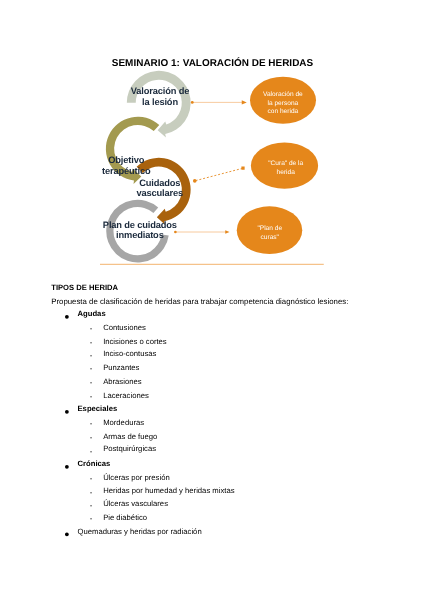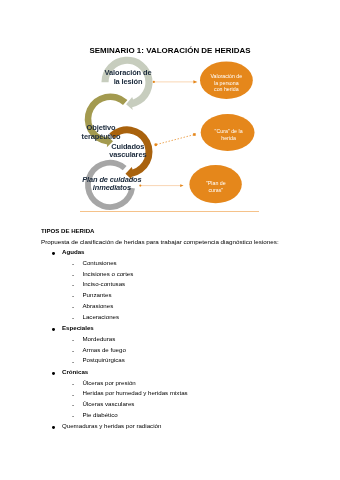--- a/index.html
+++ b/index.html
@@ -9,21 +9,21 @@
   .diagram{position:absolute;left:0;top:0px;width:276px;height:220px;}
   .dsvg{display:block;}
   .hr{position:absolute;left:80px;top:211px;width:179px;height:1px;background:#f5c28a;}
   .body{position:absolute;left:41px;top:226px;width:290px;}
   h2.sec{font-size:6.1px;font-weight:bold;margin:0;line-height:10.5px;color:#000;}
 
   .ringlbl{position:absolute;text-align:center;font-weight:bold;color:#1b2a3c;font-size:7.45px;line-height:8.4px;white-space:nowrap;letter-spacing:-0.12px;}
   .rl1{left:28px;top:69.4px;width:200px;}
   .rl2{left:1px;top:108.4px;width:200px;margin-top:16px;}
   .rl3{left:27.8px;top:142.5px;width:200px;}
-  .rl4{left:11.9px;top:176px;width:200px;font-style:italic;}
+  .rl4{left:11.9px;top:176px;width:200px;}
   .ellbl{position:absolute;text-align:center;color:#fff;font-size:5.25px;line-height:6.7px;white-space:nowrap;}
   .el1{left:176.3px;top:73px;width:100px;}
   .el2{left:178.6px;top:127.8px;width:100px;}
   .el3{left:165.8px;top:180.1px;width:100px;}
 
   ul.list{list-style:none;margin:0;padding:0;}
   ul.list>li.l1{position:relative;padding-left:21px;font-size:6.15px;font-weight:bold;line-height:10.78px;color:#000;}
   ul.list>li.l1::before{content:"";position:absolute;left:10.9px;top:4.9px;width:2.9px;height:2.9px;border-radius:50%;background:#000;}
   ul.sub{list-style:none;margin:0;padding:0;}
   ul.list>li.l1+li.l1{margin-top:0.65px;}

